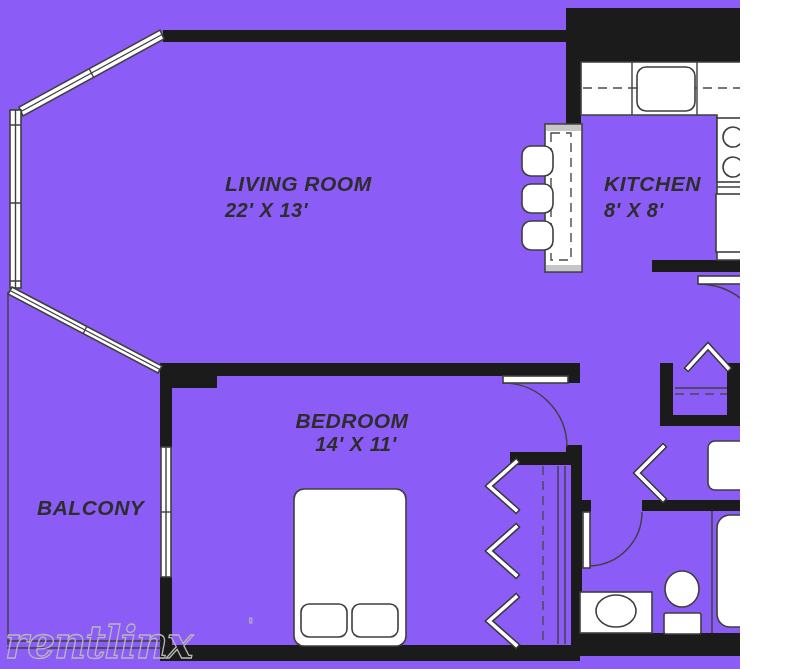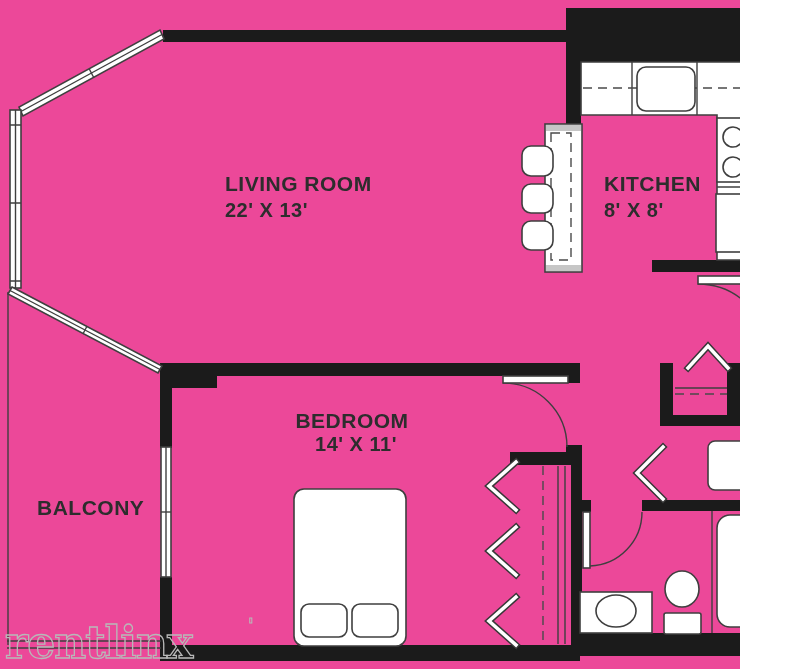--- a/index.html
+++ b/index.html
@@ -1,16 +1,16 @@
 <!DOCTYPE html>
 <html><head>
 <meta charset="utf-8">
 <style>
   html,body{margin:0;padding:0;background:#ffffff;}
-  .stage{width:740px;height:669px;position:relative;background:#ec4899;overflow:hidden;}
+  .stage{width:740px;height:669px;position:relative;background:#8b5cf6;overflow:hidden;font-style:italic;}
   svg{display:block;}
   .room-name, .room-dims{
     font-family:"Liberation Sans","DejaVu Sans",sans-serif;
     font-weight:700;
     fill:#2d2d2d;
     letter-spacing:0.5px;
   }
   .room-name{font-size:21px;}
   .room-dims{font-size:20px;}
   .watermark-text{

